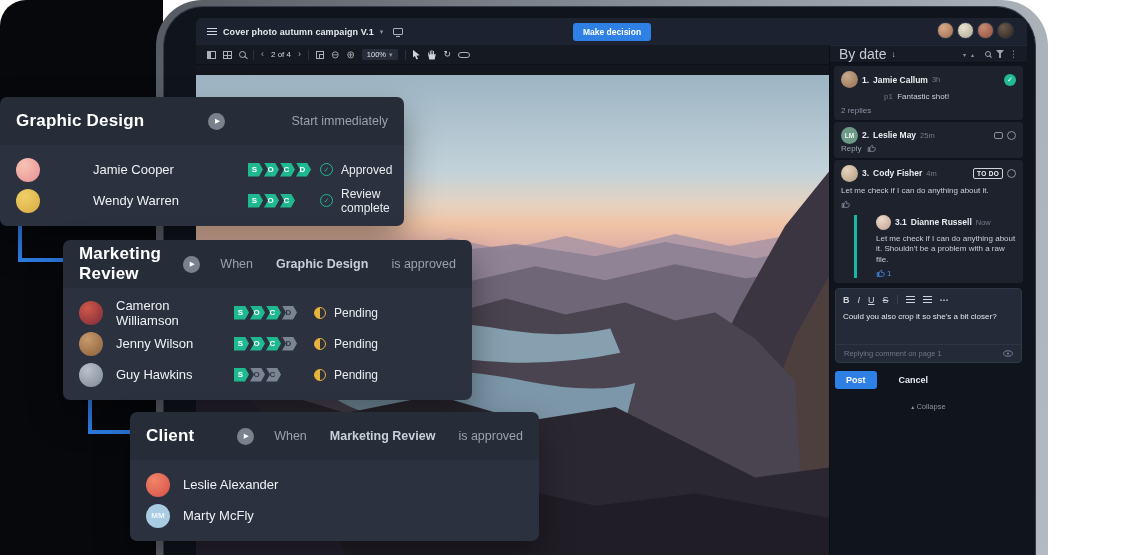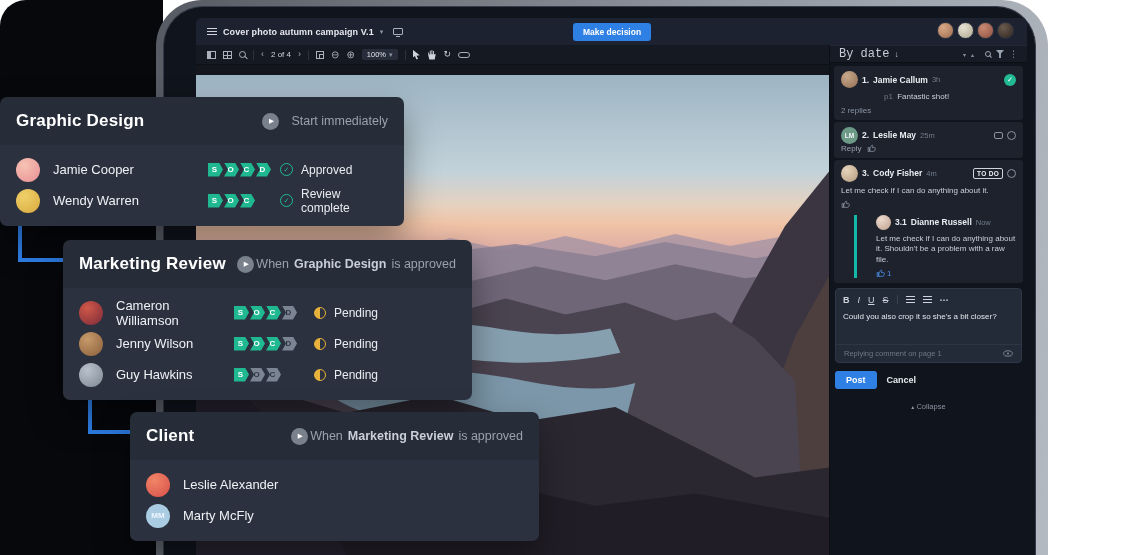--- a/index.html
+++ b/index.html
@@ -71,21 +71,21 @@
   .sb-topbar { height:19px; display:flex; align-items:center; justify-content:flex-end; gap:6px; padding:0 13px; flex:0 0 19px; }
   .ic-comment-add { width:10px; height:8px; border:1px solid #e4b44a; border-radius:1px; color:#e4b44a; font-size:7px; line-height:6px; text-align:center; display:inline-block; }
   .comment-label { color:#e4b44a; font-size:8px; font-weight:bold; }
   .sb-sep { width:1px; height:10px; background:#2a3140; margin:0 2px; }
   .chat-wrap { position:relative; display:inline-block; }
   .ic-chat { width:11px; height:8px; border:1px solid #4a7fe0; border-radius:2px; display:inline-block; }
   .chat-badge { position:absolute; top:-4px; right:-5px; width:8px; height:8px; background:#2f80e4; color:#fff;
     font-size:6px; border-radius:50%; display:flex; align-items:center; justify-content:center; }
   .sb-sortbar { height:18px; background:#161b26; border-top:1px solid #222835; border-bottom:1px solid #0c0f15;
     display:flex; align-items:center; gap:5px; padding:0 9px; flex:0 0 18px; }
-  .sort-label { font-size:12px; color:#c6ccd4;font-family:Liberation Mono, monospace; }
+  .sort-label { font-size:14px; color:#c6ccd4; }
   .sort-dir { font-size:8px; color:#c6ccd4; }
   .mini-caret { font-size:6px; color:#8a93a2; }
   .ic-search-g { width:6px; height:6px; border:1px solid #9aa3b0; border-radius:50%; position:relative; display:inline-block; }
   .ic-search-g::after { content:""; position:absolute; width:3px; height:1px; background:#9aa3b0; right:-2px; bottom:-1px; transform:rotate(45deg); }
   .ic-funnel { width:8px; height:8px; background:#9aa3b0; display:inline-block;
     clip-path:polygon(0 0,100% 0,62% 45%,62% 100%,38% 100%,38% 45%); }
   .ic-kebab { font-size:9px; color:#9aa3b0; line-height:1; }
 
   .sb-comments { flex:1; padding:3px 4px; display:flex; flex-direction:column; gap:2px; overflow:hidden; }
   .comment-card { background:#1d222d; border-radius:3px; padding:5px 7px; }
@@ -113,47 +113,47 @@
   
   .composer { background:#232a38; border:1px solid #303848; border-radius:4px; margin:3px 1px 0; padding:6px 7px 0; }
   .fmt-row { display:flex; align-items:center; gap:8px; color:#cfd5de; font-size:9px; }
   .fmt-b { font-weight:bold; } .fmt-i { font-style:italic; } .fmt-u { text-decoration:underline; } .fmt-s { text-decoration:line-through; }
   .fmt-sep { width:1px; height:9px; background:#3a4252; }
   .icon-list { width:9px; height:7px; background:repeating-linear-gradient(to bottom,#cfd5de 0 1px,transparent 1px 3px); display:inline-block; }
   .fmt-more { letter-spacing:1px; font-weight:bold; }
   .comp-text { font-size:8px; color:#e2e6ec; margin:7px 0 22px; line-height:1.3; }
   .comp-footer { display:flex; align-items:center; font-size:7.5px; color:#6f7886; border-top:1px solid #2e3646; margin:0 -7px; padding:4px 8px; }
   .comp-footer .ft-icon { margin-left:auto; }
-  .comp-actions { display:flex; align-items:center; gap:10px; margin:6px 2px 8px 1px; }
+  .comp-actions { display:flex; align-items:center; gap:22px; margin:6px 2px 8px 1px; }
   .post-btn { background:#2f80e4; color:#fff; font-size:9px; font-weight:bold; border:none; border-radius:3px; padding:4px 11px; }
   .cancel-btn { color:#e6e9ee; font-size:9px; font-weight:bold; background:none; border:none; }
   .collapse-row { text-align:center; font-size:7.5px; color:#8a93a0; padding:3px 0; }
 
   
   .connector { position:absolute; background:#2e7fe8; z-index:30; }
   .wf { position:absolute; z-index:40; border-radius:7px; box-shadow:0 16px 34px rgba(0,0,0,.38); }
   .wf-head { background:#262c38; border-radius:7px 7px 0 0; height:48px; display:flex; align-items:center; padding:0 16px; }
   .wf-title { font-size:17px; font-weight:bold; color:#fff; letter-spacing:.2px; }
-  .wf-trigger { margin-left:auto; display:flex; align-items:center; gap:2px; font-size:12.5px; color:#9aa2ae; white-space:nowrap; }
+  .wf-trigger { margin-left:auto; display:flex; align-items:center; gap:20px; font-size:12.5px; color:#9aa2ae; white-space:nowrap; }
   .wf-trigger b { color:#c9cfd8; margin:0 3px; }
   .play { width:17px; height:17px; border-radius:50%; background:#79818d; color:#fff; font-size:6.5px;
     display:flex; align-items:center; justify-content:center; padding-left:1px; flex:0 0 17px; }
   .wf-body { background:#2b313e; border-radius:0 0 7px 7px; padding:9px 16px 10px; }
   .wf-row { display:flex; align-items:center; height:31px; }
   .wf-avatar { width:24px; height:24px; border-radius:50%; margin-right:13px; flex:0 0 24px;
     display:flex; align-items:center; justify-content:center; font-size:8px; font-weight:bold; color:#eef4f9; }
   .av-jcooper { background:radial-gradient(circle at 35% 30%,#f6c3b4,#e98f93); }
   .av-wwarren { background:radial-gradient(circle at 35% 30%,#f0d06a,#d8a93e); }
   .av-cwill   { background:radial-gradient(circle at 35% 30%,#d05848,#7a2a3a); }
   .av-jwilson { background:radial-gradient(circle at 35% 30%,#c79a6a,#8a603c); }
   .av-ghawk   { background:radial-gradient(circle at 35% 30%,#b9c2cc,#7d8792); }
   .av-lalex   { background:radial-gradient(circle at 35% 30%,#f08568,#d84f48); }
   .av-mmcfly  { background:#a9cce3; color:#eef6fc; }
   .wf-name { font-size:13px; color:#eef1f5; }
-  .w1 .wf-name { flex:0 0 155px; } .w2 .wf-name { flex:0 0 118px; } .w3 .wf-name { flex:1; }
+  .w1 .wf-name { flex:0 0 155px;margin-left:40px; } .w2 .wf-name { flex:0 0 118px; } .w3 .wf-name { flex:1; }
   .wf-steps { display:flex; gap:1px; }
   .w1 .wf-steps { flex:0 0 72px; } .w2 .wf-steps { flex:0 0 80px; }
   .step { width:15px; height:14px; background:#1fb890; color:#fff; font-size:8px; font-weight:bold;
     display:flex; align-items:center; justify-content:center; padding-right:2px;
     clip-path:polygon(0 0,calc(100% - 4px) 0,100% 50%,calc(100% - 4px) 100%,0 100%,4px 50%); }
   .step.step-first { clip-path:polygon(0 0,calc(100% - 4px) 0,100% 50%,calc(100% - 4px) 100%,0 100%); }
   .step.off { background:#7b8493; color:#2e3542; }
   .wf-status { display:flex; align-items:center; gap:8px; font-size:12px; color:#e9ecf0; }
   .st-check { width:13px; height:13px; border-radius:50%; border:1.3px solid #21ba94; color:#21ba94;
     font-size:7px; display:flex; align-items:center; justify-content:center; flex:0 0 13px; }

